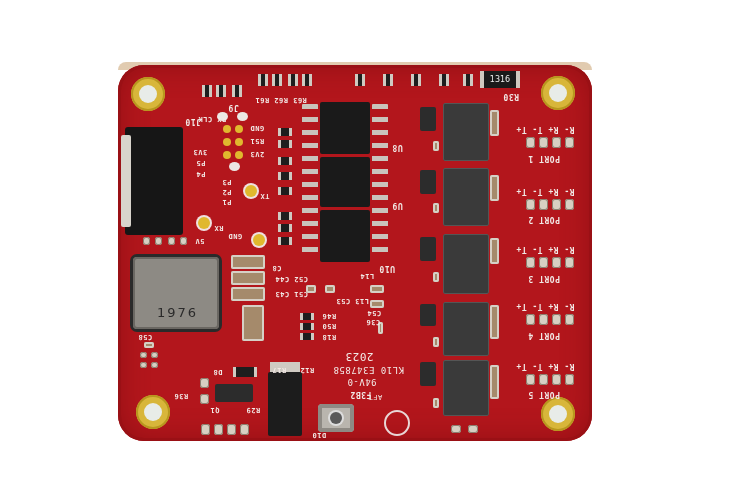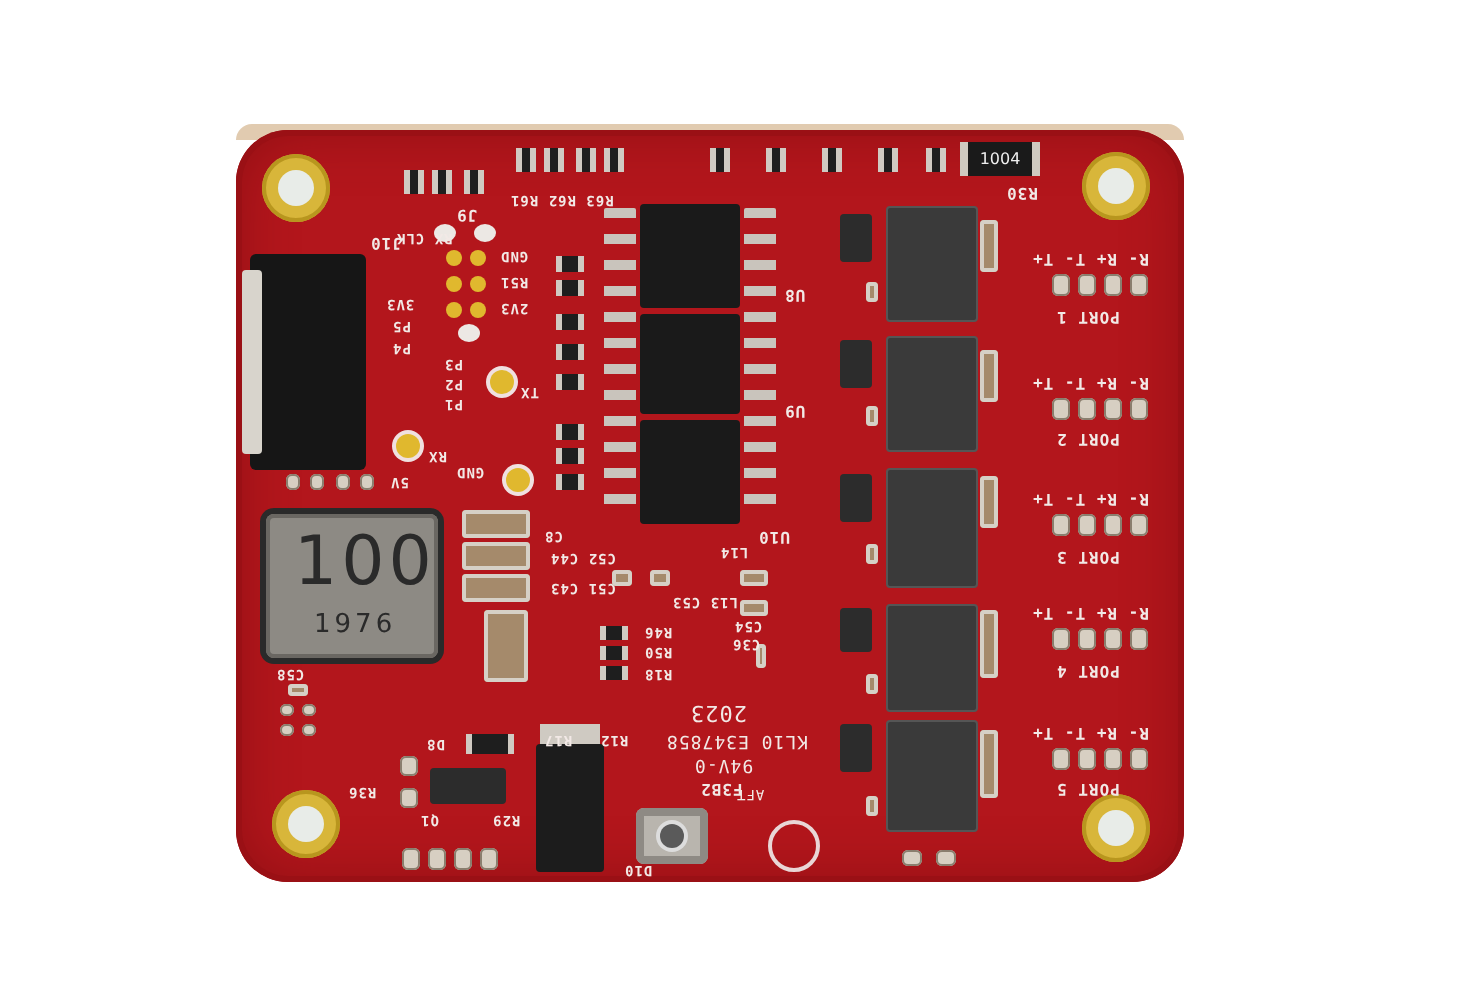--- a/index.html
+++ b/index.html
@@ -46,21 +46,21 @@
 <div class="res" style="left:232px;top:85px;width:10px;height:12px;"></div>
 <div class="res" style="left:258px;top:74px;width:10px;height:12px;"></div>
 <div class="res" style="left:272px;top:74px;width:10px;height:12px;"></div>
 <div class="res" style="left:288px;top:74px;width:10px;height:12px;"></div>
 <div class="res" style="left:302px;top:74px;width:10px;height:12px;"></div>
 <div class="res" style="left:355px;top:74px;width:10px;height:12px;"></div>
 <div class="res" style="left:383px;top:74px;width:10px;height:12px;"></div>
 <div class="res" style="left:411px;top:74px;width:10px;height:12px;"></div>
 <div class="res" style="left:439px;top:74px;width:10px;height:12px;"></div>
 <div class="res" style="left:463px;top:74px;width:10px;height:12px;"></div>
-<div class="res1004">1004</div>
+<div class="res1004">1316</div>
 <div class="silk" style="left:503px;top:92px;">R30</div>
 
 <div class="silk" style="left:255px;top:96px;font-size:7px;">R63 R62 R61</div>
 
 <div class="connector"></div>
 <div class="silk" style="left:185px;top:117px;">J10</div>
 
 <div class="silk" style="left:228px;top:103px;">J9</div>
 <div class="wpad" style="left:217px;top:112px;"></div>
 <div class="wpad" style="left:237px;top:112px;"></div>
@@ -174,21 +174,20 @@
 <div>
   <div class="silk" style="left:516px;top:362px;">R- R+ T- T+</div>
   <div class="pad" style="left:526px;top:374px;"></div>
   <div class="pad" style="left:539px;top:374px;"></div>
   <div class="pad" style="left:552px;top:374px;"></div>
   <div class="pad" style="left:565px;top:374px;"></div>
   <div class="silk" style="left:528px;top:390px;">PORT 5</div>
 </div>
 
 <div class="inductor">
-  <div class="ind-text" style="left:14px;top:4px;font-size:34px;letter-spacing:2px;">100</div>
   <div class="ind-text" style="left:24px;top:48px;font-size:13px;letter-spacing:2px;">1976</div>
 </div>
 
 <div class="cap" style="left:231px;top:255px;width:34px;height:14px;"></div>
 <div class="cap" style="left:231px;top:271px;width:34px;height:14px;"></div>
 <div class="cap" style="left:231px;top:287px;width:34px;height:14px;"></div>
 <div class="cap" style="left:242px;top:305px;width:22px;height:36px;"></div>
 <div class="silk" style="left:272px;top:264px;font-size:7px;">C8</div>
 <div class="silk" style="left:275px;top:275px;font-size:7px;">C52 C44</div>
 <div class="silk" style="left:275px;top:290px;font-size:7px;">C51 C43</div>

